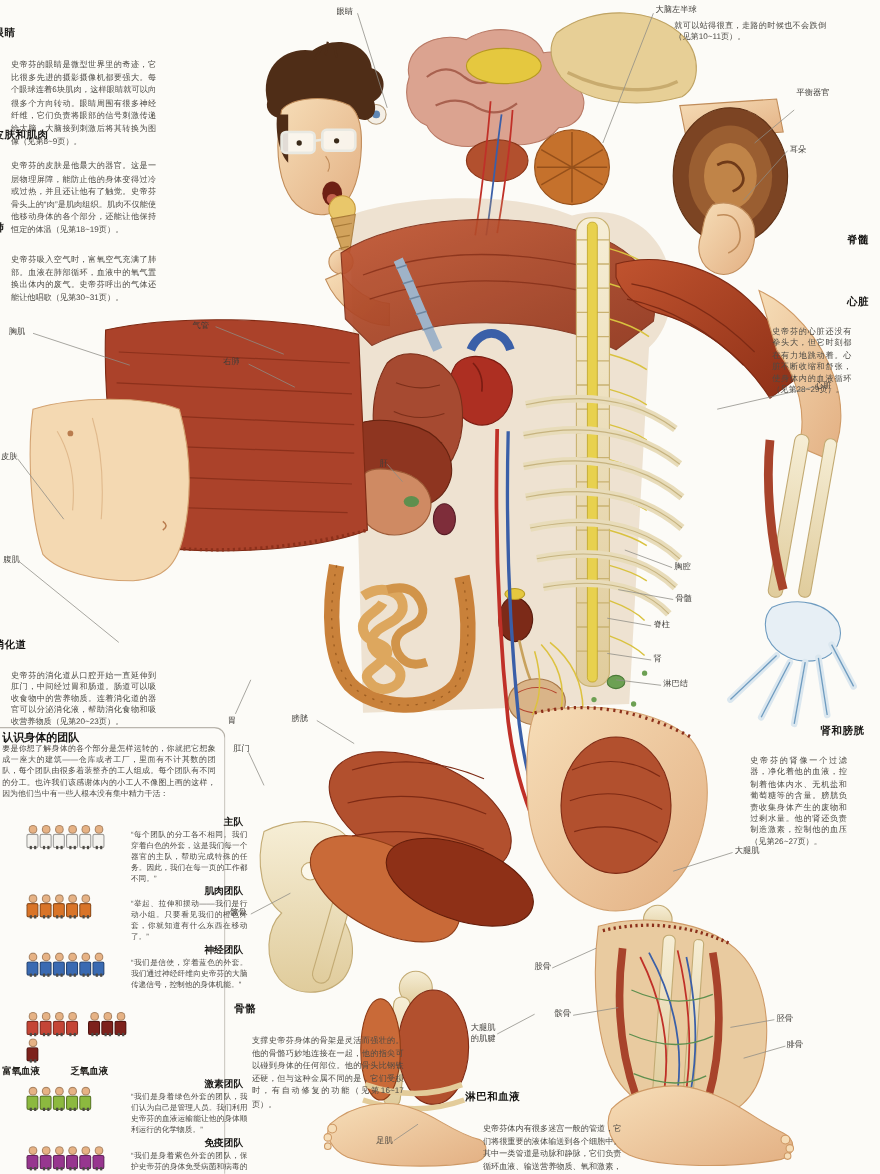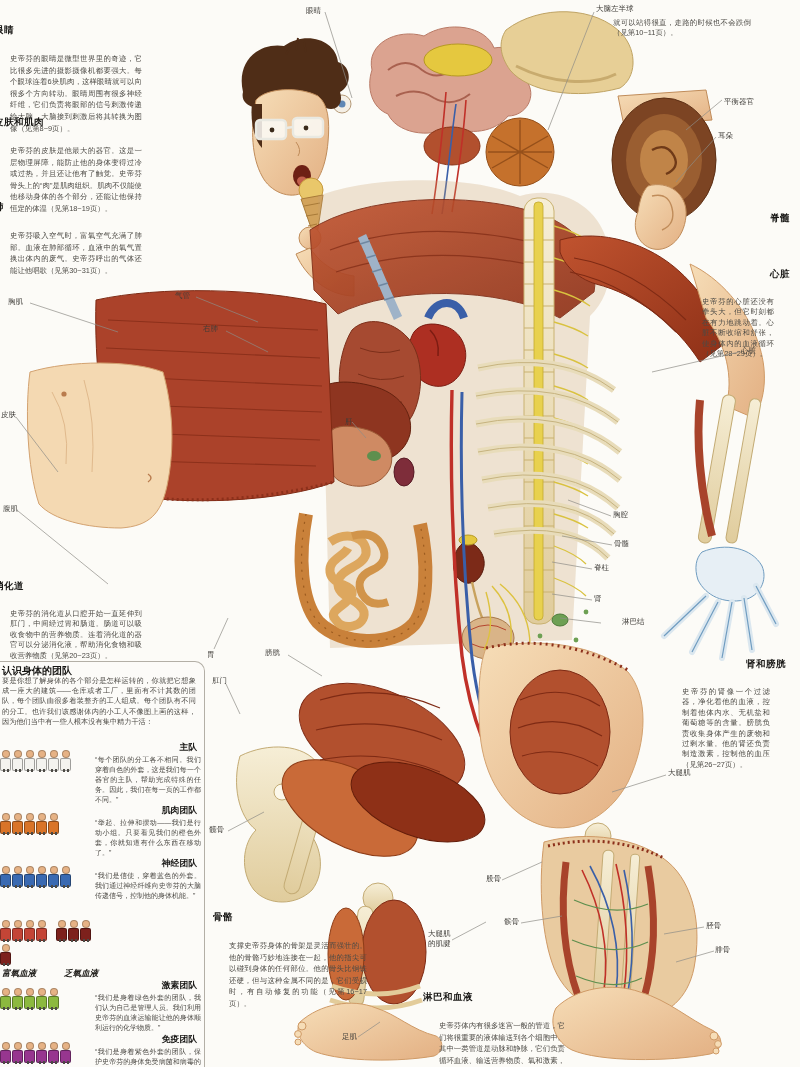--- a/index.html
+++ b/index.html
@@ -11,32 +11,32 @@
   .art{position:absolute;z-index:5;}
   .art h3{margin:0 0 3px 0;font-size:9.5px;color:#161513;letter-spacing:.5px;}
   .art p{margin:16px;font-size:7.4px;line-height:11.6px;text-align:justify;color:#4c4a45;}
   .art.tight p{line-height:10.4px;}
   .art.r h3{text-align:right;}
   
   #teams-box{position:absolute;left:-12px;top:661px;width:216px;height:430px;z-index:4;
      border:1px solid #b3afa6;border-left:none;border-bottom:none;border-radius:0 10px 0 0;background:rgba(252,251,247,.9);}
   #teams-head{position:absolute;left:2px;top:664px;z-index:6;font-size:10px;font-weight:bold;color:#161513;}
   #teams-intro{position:absolute;left:2px;top:676px;width:194px;z-index:6;font-size:7.2px;line-height:10.2px;text-align:justify;color:#4c4a45;}
-  .team-row{position:absolute;left:0;width:202px;z-index:6;display:flex;}
+  .team-row{position:absolute;left:0;width:202px;z-index:6;display:flex;padding-left:24px;}
   .figs{width:95px;flex:none;display:flex;flex-wrap:wrap;align-content:flex-start;gap:2px;padding-top:8px;}
   .tcol{width:106px;flex:none;}
   .tname{font-size:8.8px;font-weight:bold;text-align:right;color:#161513;padding-right:4px;}
   .tquote{font-size:7px;line-height:10px;text-align:justify;color:#4c4a45;margin-top:1px;}
   .fig{width:10px;height:22px;position:relative;}
   .fig::before{content:"";position:absolute;top:0;left:2px;width:6px;height:6px;border-radius:50%;
      background:#e6b285;border:1px solid rgba(0,0,0,.25);}
   .fig i{display:block;width:9px;height:11px;background:var(--c,#ccc);border:1px solid rgba(0,0,0,.35);
      border-radius:2px;margin-top:8px;}
   .fig::after{content:"";position:absolute;bottom:0;left:3px;width:2px;height:3px;background:#4c4a45;box-shadow:4px 0 0 #4c4a45;}
-  .blood-cap{position:absolute;z-index:7;font-size:8.6px;font-weight:bold;color:#25231f;font-style:italic;}
+  .blood-cap{position:absolute;z-index:7;font-size:8.6px;font-weight:bold;color:#25231f;}
   
   #labels-layer{position:absolute;inset:0;z-index:8;pointer-events:none;}
   .lab{position:absolute;font-size:7.5px;color:#3f3d39;white-space:pre-line;line-height:9.5px;}
   #leaders{position:absolute;inset:0;z-index:7;}
   #figure-art{position:absolute;inset:0;z-index:1;}
 </style>
 </head>
 <body>
 
 <div id="stage">
@@ -486,34 +486,34 @@
       </div>
     <div class="tcol">
       <div class="tname">免疫团队</div>
       <div class="tquote">“我们是身着紫色外套的团队，保护史帝芬的身体免受病菌和病毒的侵害。”</div>
     </div>
   </div>
 
   <div id="labels-layer">
       <span class="lab" style="left: 306px; top: 6px;">眼睛</span>
       <span class="lab" style="left: 596px; top: 4px;">大脑左半球</span>
-      <span class="lab" style="left: 724px; top: 97px;">平衡器官</span>
+      <span class="lab" style="left: 724px; top: 79px;">平衡器官</span>
       <span class="lab" style="left: 718px; top: 131px;">耳朵</span>
       <span class="lab" style="left: 8px; top: 297px;">胸肌</span>
       <span class="lab" style="left: 175px; top: 291px;">气管</span>
       <span class="lab" style="left: 203px; top: 324px;">右肺</span>
       <span class="lab" style="left: 345px; top: 417px;">肝</span>
       <span class="lab" style="left: 1px; top: 410px;">皮肤</span>
       <span class="lab" style="left: 3px; top: 504px;">腹肌</span>
       <span class="lab" style="left: 741px; top: 346px;">心脏</span>
       <span class="lab" style="left: 613px; top: 510px;">胸腔</span>
       <span class="lab" style="left: 614px; top: 539px;">骨髓</span>
       <span class="lab" style="left: 594px; top: 563px;">脊柱</span>
       <span class="lab" style="left: 594px; top: 594px;">肾</span>
-      <span class="lab" style="left: 603px; top: 617px; margin-left: 19px;">淋巴结</span>
+      <span class="lab" style="left: 603px; top: 617px;">淋巴结</span>
       <span class="lab" style="left: 207px; top: 650px;">胃</span>
       <span class="lab" style="left: 265px; top: 648px;">膀胱</span>
       <span class="lab" style="left: 212px; top: 676px;">肛门</span>
       <span class="lab" style="left: 209px; top: 825px;">髋骨</span>
       <span class="lab" style="left: 668px; top: 768px;">大腿肌</span>
       <span class="lab" style="left: 486px; top: 874px;">股骨</span>
       <span class="lab" style="left: 504px; top: 917px;">髌骨</span>
       <span class="lab" style="left: 706px; top: 921px;">胫骨</span>
       <span class="lab" style="left: 715px; top: 945px;">腓骨</span>
       <span class="lab" style="left: 428px; top: 929px;">大腿肌

